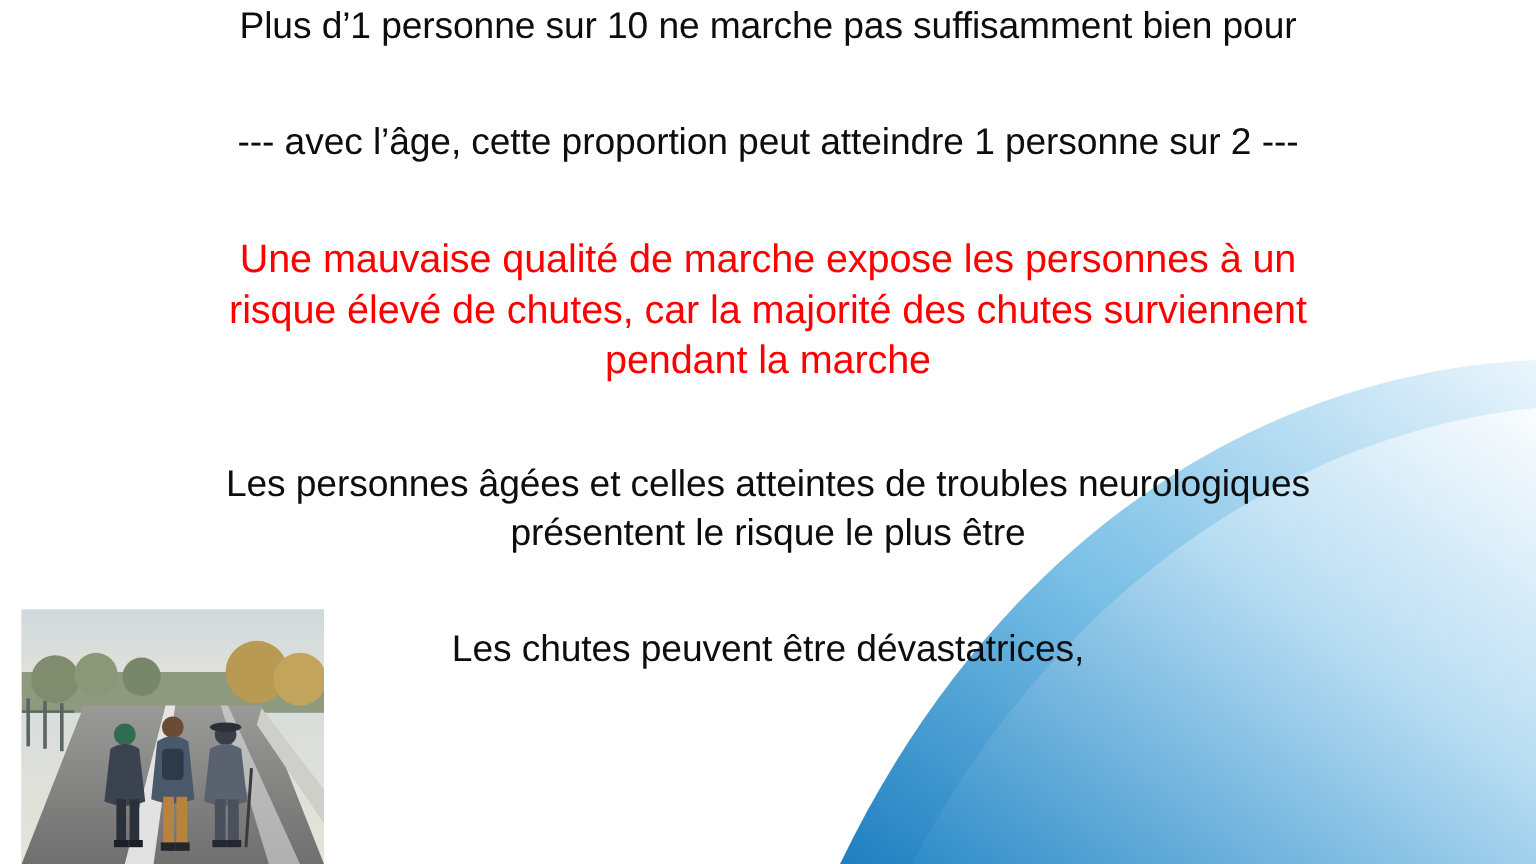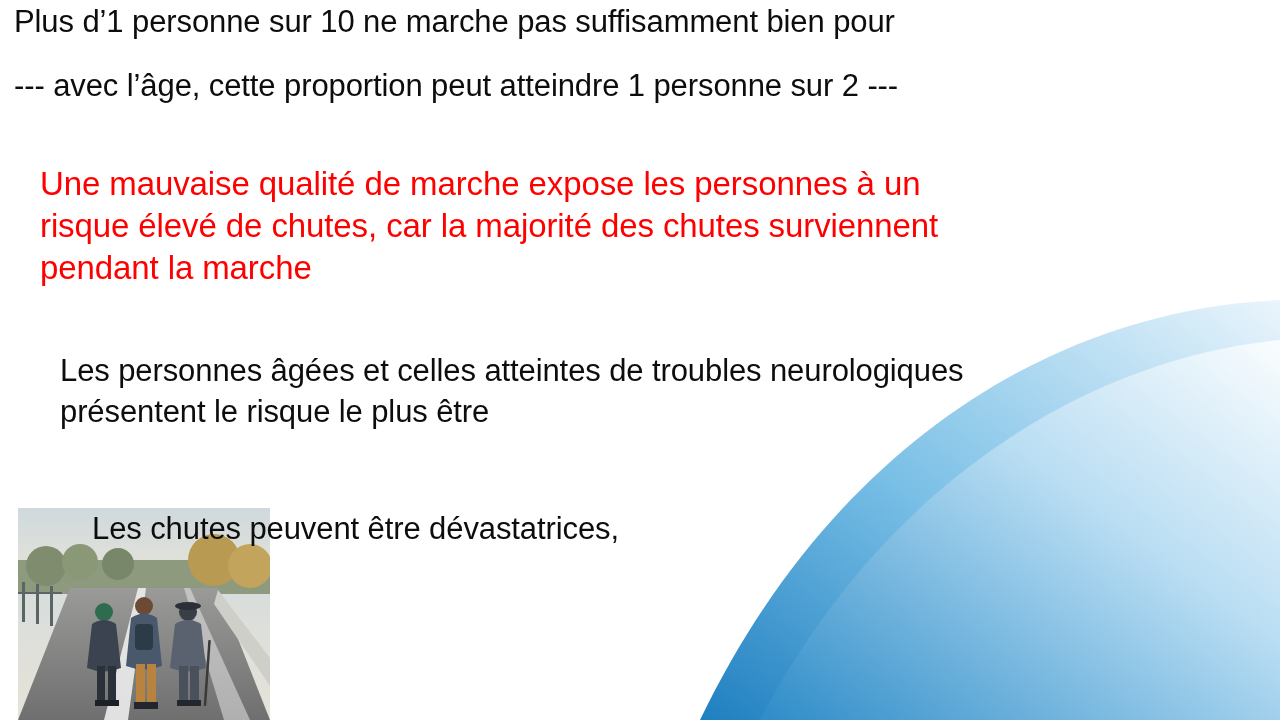--- a/index.html
+++ b/index.html
@@ -47,55 +47,56 @@
     background: #b9c3c8;
   }
   .photo svg { display: block; }
 
   
   .text-stack {
     position: absolute;
     left: 0;
     top: 0;
     width: 1280px;
+    text-align: center;
   }
 
   .para {
     margin: 0;
     color: #0d0d0d;
     font-size: 31px;
     line-height: 1.30;
     letter-spacing: -0.1px;
   }
 
   .p-intro {
     padding: 2px 14px 0 14px;
   }
 
   .p-age {
     padding: 0 14px;
-    margin-top: 24px;
+    margin-top: 56px;
   }
 
   .p-red {
     color: #ff0000;
     font-size: 33px;
     line-height: 1.28;
     padding: 0 40px;
     margin-top: 56px;
   }
 
   .p-elderly {
     padding: 0 60px;
     margin-top: 62px;
   }
 
   .p-falls {
     padding: 0 92px;
-    margin-top: 77px;
+    margin-top: 57px;
   }
 
   .nowrap-break { display: block; }
 </style>
 </head>
 <body>
 
 <div id="slide">
 
   <div class="swoosh-wrap">

